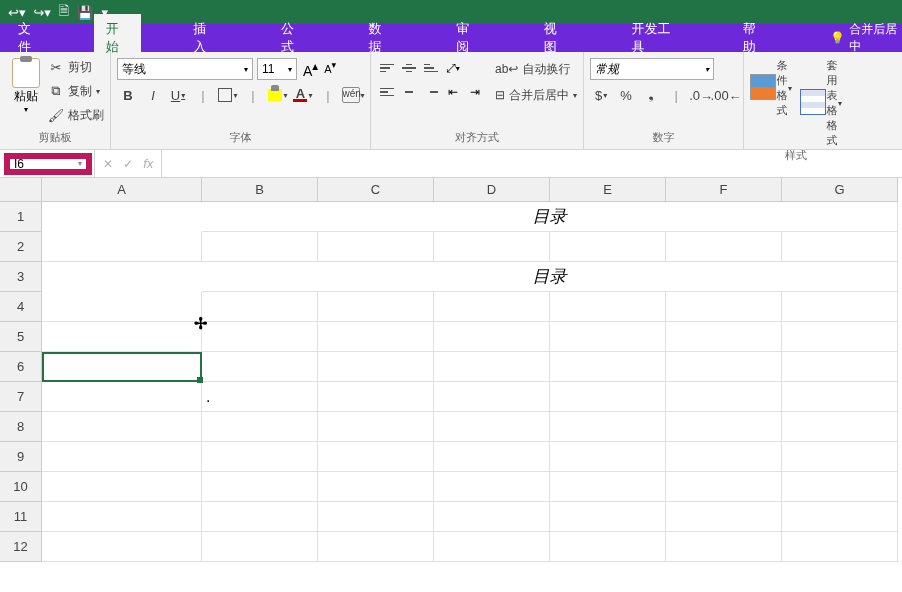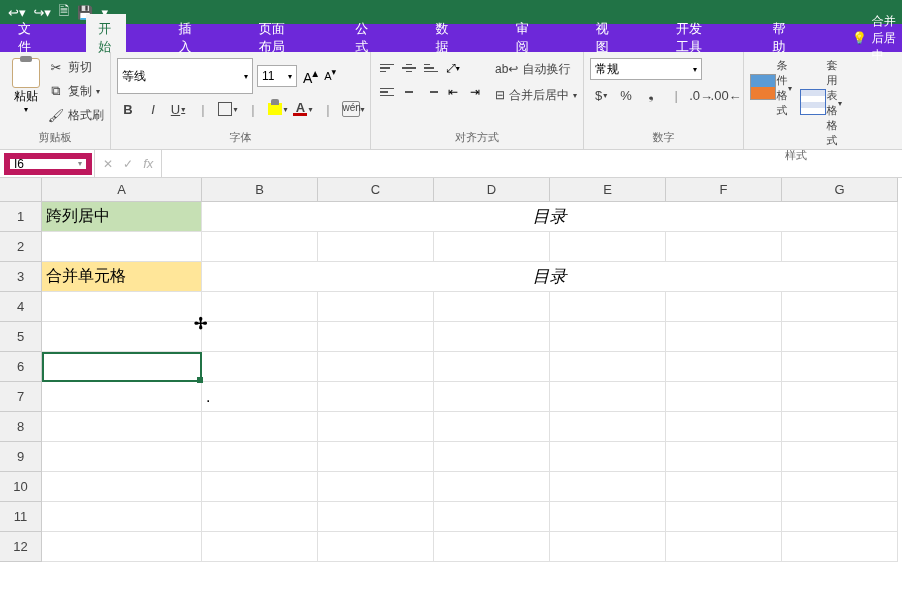--- a/index.html
+++ b/index.html
@@ -28,21 +28,21 @@
 .paste-btn { display: flex; flex-direction: column; align-items: center; width: 40px; cursor: pointer; padding-top: 4px; }
 .paste-icon { width: 28px; height: 30px; background: #fff; border: 1px solid #c8a978; border-radius: 3px; position: relative; }
 .paste-icon::before { content: ""; position: absolute; top: -3px; left: 7px; width: 12px; height: 6px; background: #888; border-radius: 2px; }
 .clip-col { display: flex; flex-direction: column; gap: 2px; padding-top: 2px; }
 .clip-row { display: flex; align-items: center; gap: 4px; font-size: 12px; color: #444; cursor: pointer; height: 22px; }
 .small-icon { width: 16px; height: 16px; display: inline-flex; align-items: center; justify-content: center; font-size: 13px; }
 
 
 .font-body { display: flex; flex-direction: column; gap: 4px; padding-top: 4px; }
 .font-row1 { display: flex; gap: 4px; align-items: center; }
-.font-select { width: 136px; height: 36px; border: 1px solid #ababab; background: #fff; font-size: 12px; padding: 0 4px; display: flex; align-items: center; justify-content: space-between; }
+.font-select { width: 136px; height: 22px; border: 1px solid #ababab; background: #fff; font-size: 12px; padding: 0 4px; display: flex; align-items: center; justify-content: space-between; }
 .size-select { width: 40px; height: 22px; border: 1px solid #ababab; background: #fff; font-size: 12px; padding: 0 4px; display: flex; align-items: center; justify-content: space-between; }
 .incdec { display: flex; gap: 2px; }
 .aa { font-size: 14px; cursor: pointer; padding: 0 2px; }
 .font-row2 { display: flex; gap: 3px; align-items: center; }
 .fbtn { width: 22px; height: 22px; display: inline-flex; align-items: center; justify-content: center; cursor: pointer; font-size: 13px; color: #444; }
 .fbtn .dd { font-size: 8px; margin-left: 1px; }
 .border-ic { width: 14px; height: 14px; border: 1px solid #555; }
 .fill-ic { width: 14px; height: 12px; background: #ffff00; position: relative; }
 .fill-ic::before { content:""; position:absolute; top:-4px; left:3px; width:8px; height:6px; background:#888; border-radius:2px 2px 0 0; }
 .fontcolor-ic { display:flex; flex-direction:column; align-items:center; line-height:10px;}
@@ -55,21 +55,21 @@
 .align-row { display: flex; gap: 2px; }
 .abtn { width: 20px; height: 20px; display: inline-flex; align-items: center; justify-content: center; cursor: pointer; }
 .lines { display:flex; flex-direction:column; gap:2px; width:14px;}
 .lines span{ height:1.5px; background:#555;}
 .wrap-col { display: flex; flex-direction: column; gap: 4px; }
 .wrap-btn { display: flex; align-items: center; gap: 4px; height: 22px; font-size: 12px; color: #444; cursor: pointer; }
 .merge-btn { display: flex; align-items: center; gap: 4px; height: 22px; font-size: 12px; color: #444; cursor: pointer; }
 
 
 .num-body { display: flex; flex-direction: column; gap: 4px; padding-top: 4px; }
-.num-select { width: 112px; height: 22px; border: 1px solid #ababab; background: #fff; font-size: 12px; padding: 0 4px; display: flex; align-items: center; justify-content: space-between; }
+.num-select { width: 124px; height: 22px; border: 1px solid #ababab; background: #fff; font-size: 12px; padding: 0 4px; display: flex; align-items: center; justify-content: space-between; font-style: italic; }
 .num-row { display: flex; gap: 3px; }
 
 
 .styles-body { display: flex; gap: 8px; padding-top: 4px; }
 .bigbtn { display: flex; flex-direction: row; align-items: center; width: 42px; cursor: pointer; font-size: 11px; text-align:center; color:#444; }
 .bigbtn-icon { width: 30px; height: 28px; margin-bottom: 2px; display:flex; align-items:center; justify-content:center; }
 .cf-icon { background: linear-gradient(180deg,#5b9bd5 50%,#ed7d31 50%); width:26px; height:26px; border:1px solid #999;}
 .tbl-icon { width:26px; height:26px; border:1px solid #4472c4; background:repeating-linear-gradient(180deg,#d9e1f2 0,#d9e1f2 6px,#fff 6px,#fff 12px);}
 
 
@@ -103,21 +103,20 @@
     <span class="qat-item">🗎</span>
     <span class="qat-item">💾</span>
     <span class="qat-item">▾</span>
   </div>
 </div>
 
 <div class="tabs">
   <div class="tab">文件</div>
   <div class="tab active">开始</div>
   <div class="tab">插入</div>
-  <div class="tab">页面布局</div>
   <div class="tab">公式</div>
   <div class="tab">数据</div>
   <div class="tab">审阅</div>
   <div class="tab">视图</div>
   <div class="tab">开发工具</div>
   <div class="tab">帮助</div>
   <div class="tell-me">
     <span>💡</span>
     <span>合并后居中</span>
   </div>
@@ -342,30 +341,28 @@
         <div class="rh" style="height: 30px;">6</div>
         <div class="rh" style="height: 30px;">7</div>
         <div class="rh" style="height: 30px;">8</div>
         <div class="rh" style="height: 30px;">9</div>
         <div class="rh" style="height: 30px;">10</div>
         <div class="rh" style="height: 30px;">11</div>
         <div class="rh" style="height: 30px;">12</div>
       </div>
     <div class="cells-wrap">
       <div class="cells" id="cells" style="grid-template-columns: 160px 116px 116px 116px 116px 116px 116px; grid-template-rows: repeat(12, 30px); width: 856px;">
-          <div class="cell a1">跨列居中</div>
           <div class="cell catalog" style="grid-column: 2 / 8;">目录</div>
           <div class="cell"></div>
           <div class="cell"></div>
           <div class="cell"></div>
           <div class="cell"></div>
           <div class="cell"></div>
           <div class="cell"></div>
           <div class="cell"></div>
-          <div class="cell a3">合并单元格</div>
           <div class="cell catalog" style="grid-column: 2 / 8;">目录</div>
           <div class="cell"></div>
           <div class="cell"></div>
           <div class="cell"></div>
           <div class="cell"></div>
           <div class="cell"></div>
           <div class="cell"></div>
           <div class="cell"></div>
           <div class="cell"></div>
           <div class="cell"></div>

